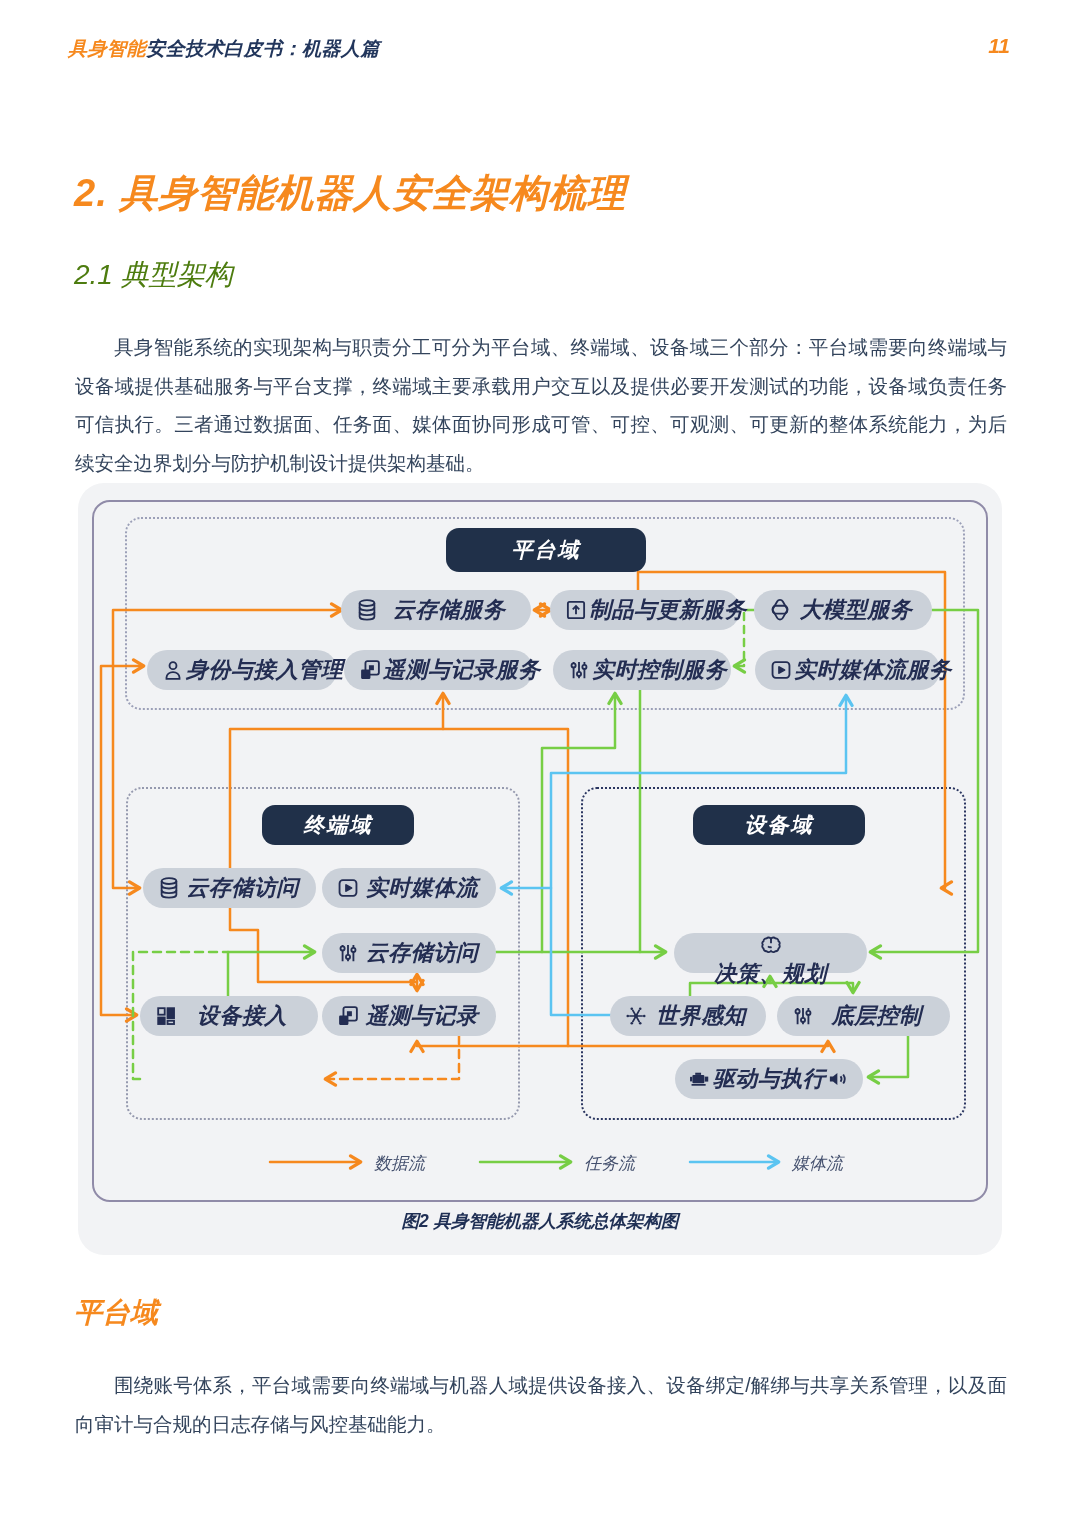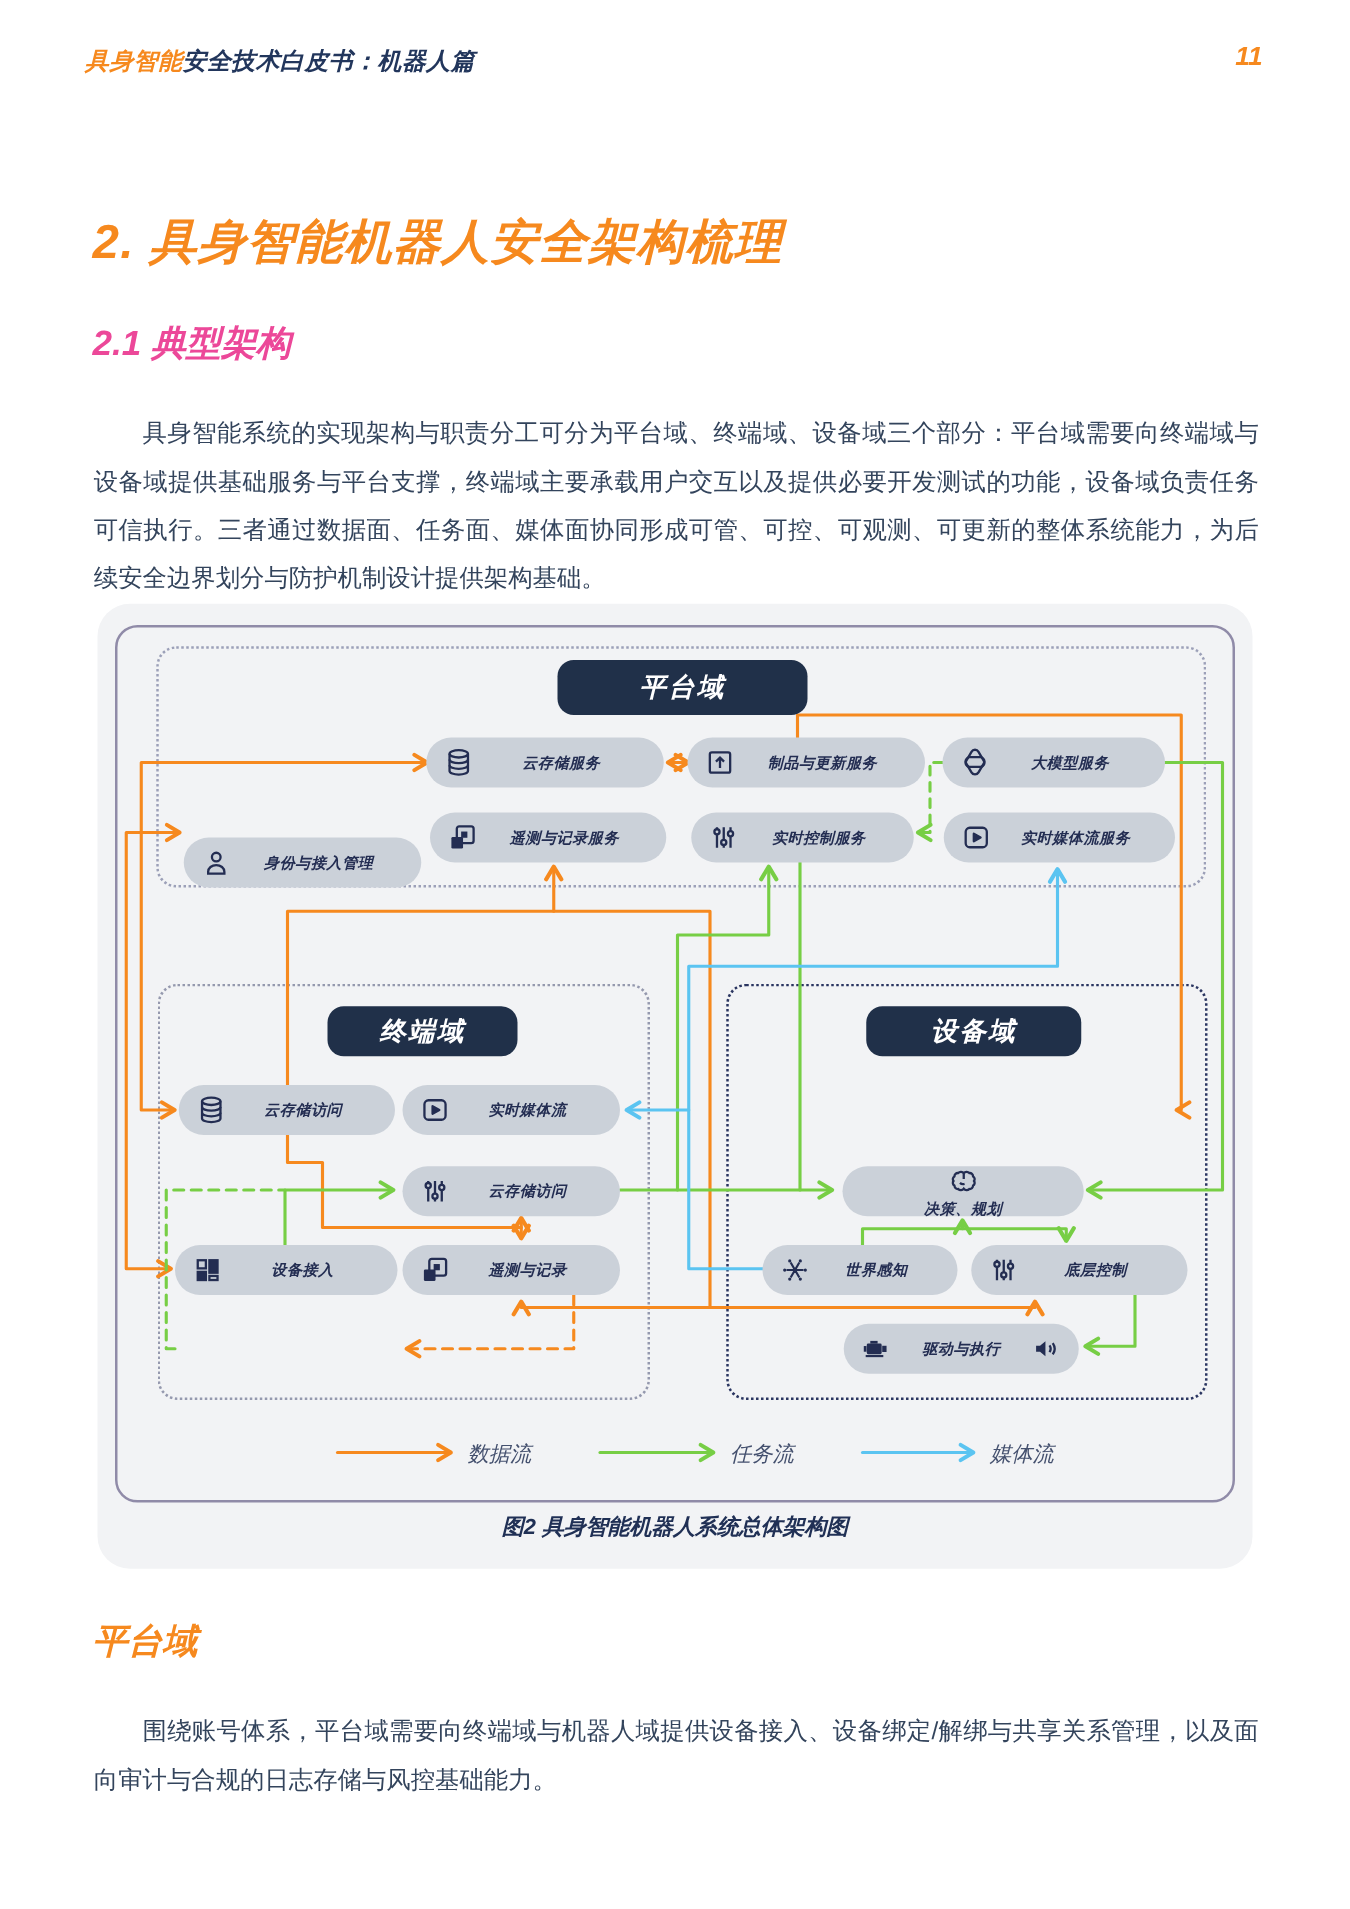--- a/index.html
+++ b/index.html
@@ -6,38 +6,38 @@
   body{
     width:1080px;height:1527px;position:relative;background:#ffffff;
     font-family:"Liberation Sans",sans-serif;color:#33445C;overflow:hidden;
   }
   
   .doc-header{position:absolute;left:68px;top:36px;font-size:19px;font-weight:700;font-style:italic;color:#22365C;letter-spacing:.5px;}
   .doc-header .accent{color:#F6891E;}
   .page-num{position:absolute;right:70px;top:34px;font-size:21px;font-weight:700;font-style:italic;color:#F6891E;margin-left:36px;}
   
   .h1{position:absolute;left:74px;top:168px;font-size:38px;font-weight:700;font-style:italic;color:#F6891E;letter-spacing:1px;}
-  .h2{position:absolute;left:74px;top:256px;font-size:28px;font-weight:700;font-style:italic;color:#ec4899;}
+  .h2{position:absolute;left:74px;top:256px;font-size:28px;font-weight:400;font-style:italic;color:#4d7c0f;}
   .h3{position:absolute;left:74px;top:1294px;font-size:28px;font-weight:700;font-style:italic;color:#F6891E;}
   .body-p{position:absolute;left:75px;width:932px;font-size:19.5px;line-height:38.5px;text-align:justify;color:#33445C;text-indent:2em;}
   .p1{top:328px;}
   .p2{top:1366px;}
   
   .figure{position:absolute;left:78px;top:483px;width:924px;height:772px;background:#F2F3F5;border-radius:26px;}
   .inner-rect{position:absolute;left:14px;top:17px;width:896px;height:702px;border:2px solid #908BA8;border-radius:18px;box-sizing:border-box;}
   .dom{position:absolute;border-radius:16px;box-sizing:border-box;}
   .dom-platform{left:47px;top:34px;width:840px;height:193px;border:2px dotted #9CA0B8;}
   .dom-terminal{left:48px;top:304px;width:394px;height:333px;border:2px dotted #9599AE;}
   .dom-device{left:503px;top:304px;width:385px;height:333px;border:2px dotted #2A3560;}
   .dom-pill{position:absolute;background:#203049;color:#fff;font-weight:700;font-style:italic;
     display:flex;align-items:center;justify-content:center;border-radius:13px;font-size:21px;letter-spacing:2px;z-index:3;}
   .wires{position:absolute;left:0;top:0;z-index:1;}
   .pill{position:absolute;height:40px;background:#CBD1D9;border-radius:20px;display:flex;align-items:center;
     padding:0 13px;box-sizing:border-box;z-index:2;}
-  .pill .nlabel{flex:1;text-align:center;font-size:12px;font-weight:700;font-style:italic;color:#232D52;letter-spacing:.5px;white-space:nowrap;}
+  .pill .nlabel{flex:1;text-align:center;font-size:22px;font-weight:700;font-style:italic;color:#232D52;letter-spacing:.5px;white-space:nowrap;}
   .nicon{flex:0 0 auto;width:26px;height:26px;display:block;}
   .nicon svg{width:26px;height:26px;display:block;}
   
   .legend-label{position:absolute;font-size:17px;font-style:italic;color:#44506E;z-index:2;white-space:nowrap;}
   .fig-caption{position:absolute;left:0;top:726px;width:100%;text-align:center;font-size:17.5px;font-weight:700;font-style:italic;color:#203055;z-index:2;}
 </style>
 </head>
 <body>
 
 <div class="doc-header">
@@ -125,21 +125,21 @@
   </div>
   <div class="pill" style="left:676px;top:107px;width:178px;">
     <span class="nicon">
         <svg viewBox="0 0 24 24" fill="none" stroke="#232D52" stroke-width="1.7">
           <path d="M9.4 4.1a3 3 0 0 1 5.2 0l3.9 6.7a3 3 0 0 1-2.6 4.5H8.1a3 3 0 0 1-2.6-4.5z"></path>
           <path d="M9.4 4.1a3 3 0 0 1 5.2 0l3.9 6.7a3 3 0 0 1-2.6 4.5H8.1a3 3 0 0 1-2.6-4.5z" transform="rotate(180 12 11.7)"></path>
         </svg>
       </span>
     <span class="nlabel">大模型服务</span>
   </div>
-  <div class="pill" style="left:69px;top:167px;width:190px;margin-top:20px;">
+  <div class="pill" style="left:69px;top:167px;width:190px;">
     <span class="nicon">
         <svg viewBox="0 0 24 24" fill="none" stroke="#232D52" stroke-width="1.7">
           <circle cx="12" cy="8" r="3.2"></circle>
           <path d="M6 20.2v-1.2c0-3 2.7-5.1 6-5.1s6 2.1 6 5.1v1.2z"></path>
         </svg>
       </span>
     <span class="nlabel">身份与接入管理</span>
   </div>
   <div class="pill" style="left:266px;top:167px;width:189px;">
     <span class="nicon">

